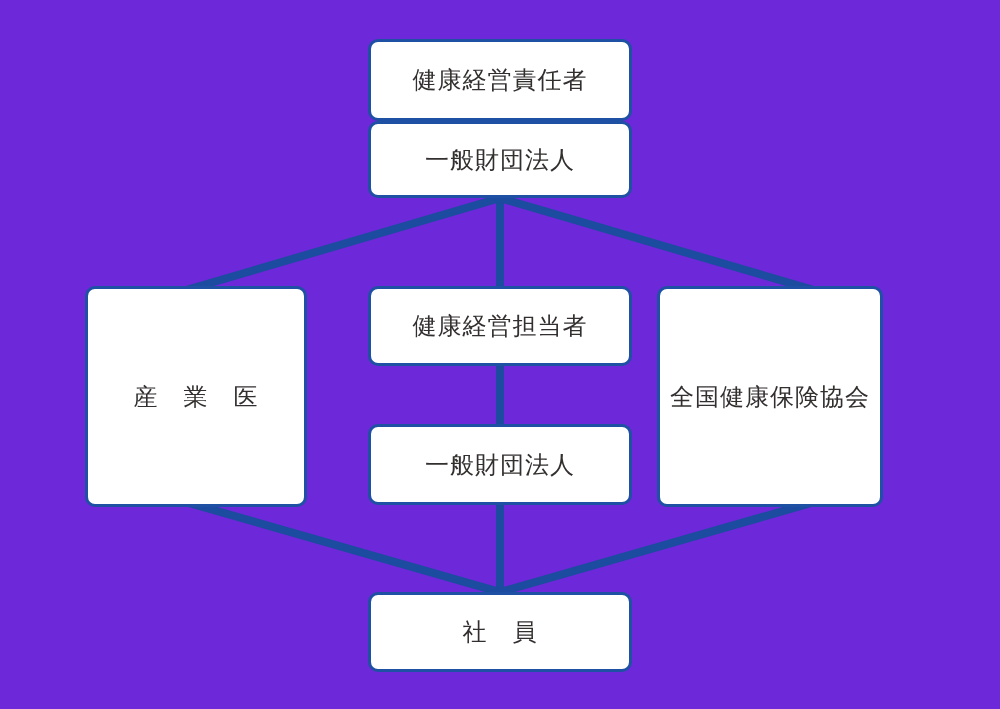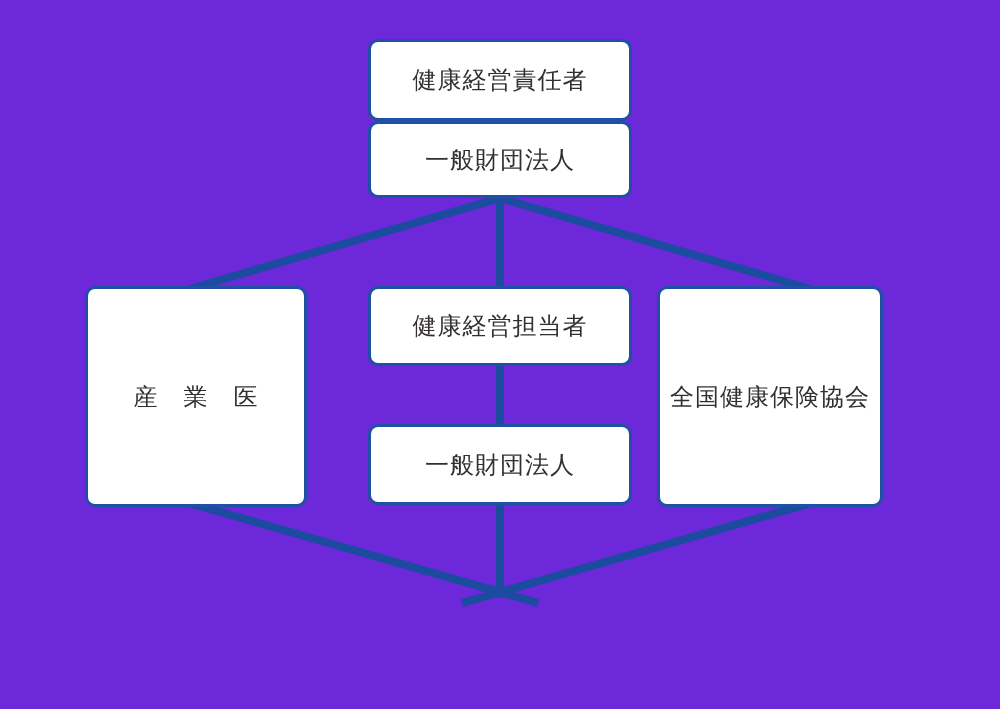--- a/index.html
+++ b/index.html
@@ -95,14 +95,17 @@
   </div>
 
   <div class="node node-physician">
     <div>産　業　医</div>
   </div>
 
   <div class="node node-insurance">
     <div>全国健康保険協会</div>
   </div>
 
+  <div class="node node-center node-employees">
+    <div>社　員</div>
+  </div>
 
 </div>
 
 </body></html>

